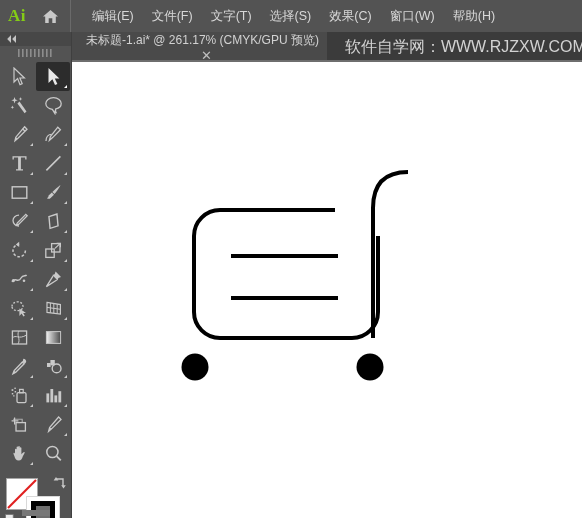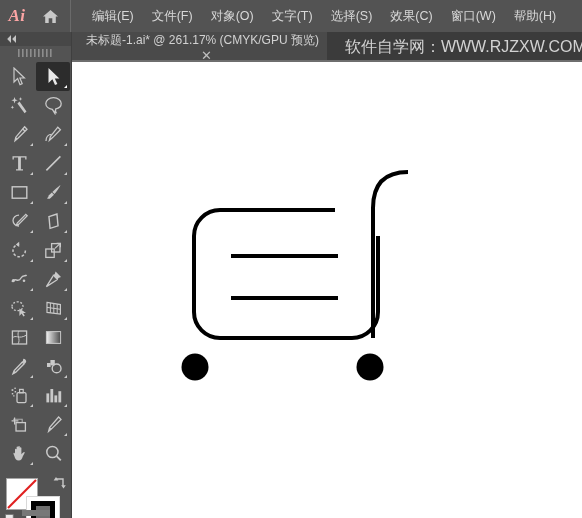--- a/index.html
+++ b/index.html
@@ -12,23 +12,22 @@
   #app{position:relative;width:582px;height:518px;}
 
   
   .menubar{
     position:absolute;left:0;top:0;width:582px;height:32px;
     background:#535353;display:flex;align-items:center;
     box-sizing:border-box;
   }
   .ai-logo{
     width:34px;height:32px;display:flex;align-items:center;justify-content:center;
-    color:#fca5a5;font-size:17px;font-weight:bold;letter-spacing:.5px;
+    color:#84cc16;font-size:17px;font-weight:bold;letter-spacing:.5px;
     font-family:"Liberation Serif","DejaVu Serif",serif;
-    font-style:italic;
   }
   .home-btn{
     width:32px;height:32px;display:flex;align-items:center;justify-content:center;
   }
   .home-ico{display:block;}
   .menu-sep{width:1px;height:32px;background:#6a6a6a;margin:0 2px 0 4px;}
   .menu-items{display:flex;align-items:center;height:32px;padding-left:10px;}
   .menu-item{
     color:#d8d8d8;font-size:12.5px;padding:0 9px;height:32px;
     display:flex;align-items:center;white-space:nowrap;cursor:default;
@@ -131,21 +130,20 @@
     <div class="ai-logo">Ai</div>
     <div class="home-btn">
       <svg class="home-ico" width="17" height="15" viewBox="0 0 17 15">
         <path d="M8.5 1 L16 7.4 L13.8 7.4 L13.8 14 L10.3 14 L10.3 9.3 L6.7 9.3 L6.7 14 L3.2 14 L3.2 7.4 L1 7.4 Z" fill="#c9c9c9"></path>
       </svg>
     </div>
     <div class="menu-sep"></div>
     <div class="menu-items">
       <div class="menu-item">编辑(E)</div>
       <div class="menu-item">文件(F)</div>
-      <div class="menu-item">对象(O)</div>
       <div class="menu-item">文字(T)</div>
       <div class="menu-item">选择(S)</div>
       <div class="menu-item">效果(C)</div>
       <div class="menu-item">窗口(W)</div>
       <div class="menu-item">帮助(H)</div>
     </div>
   </div>
 
   <div class="tabbar">
     <div class="tab">

